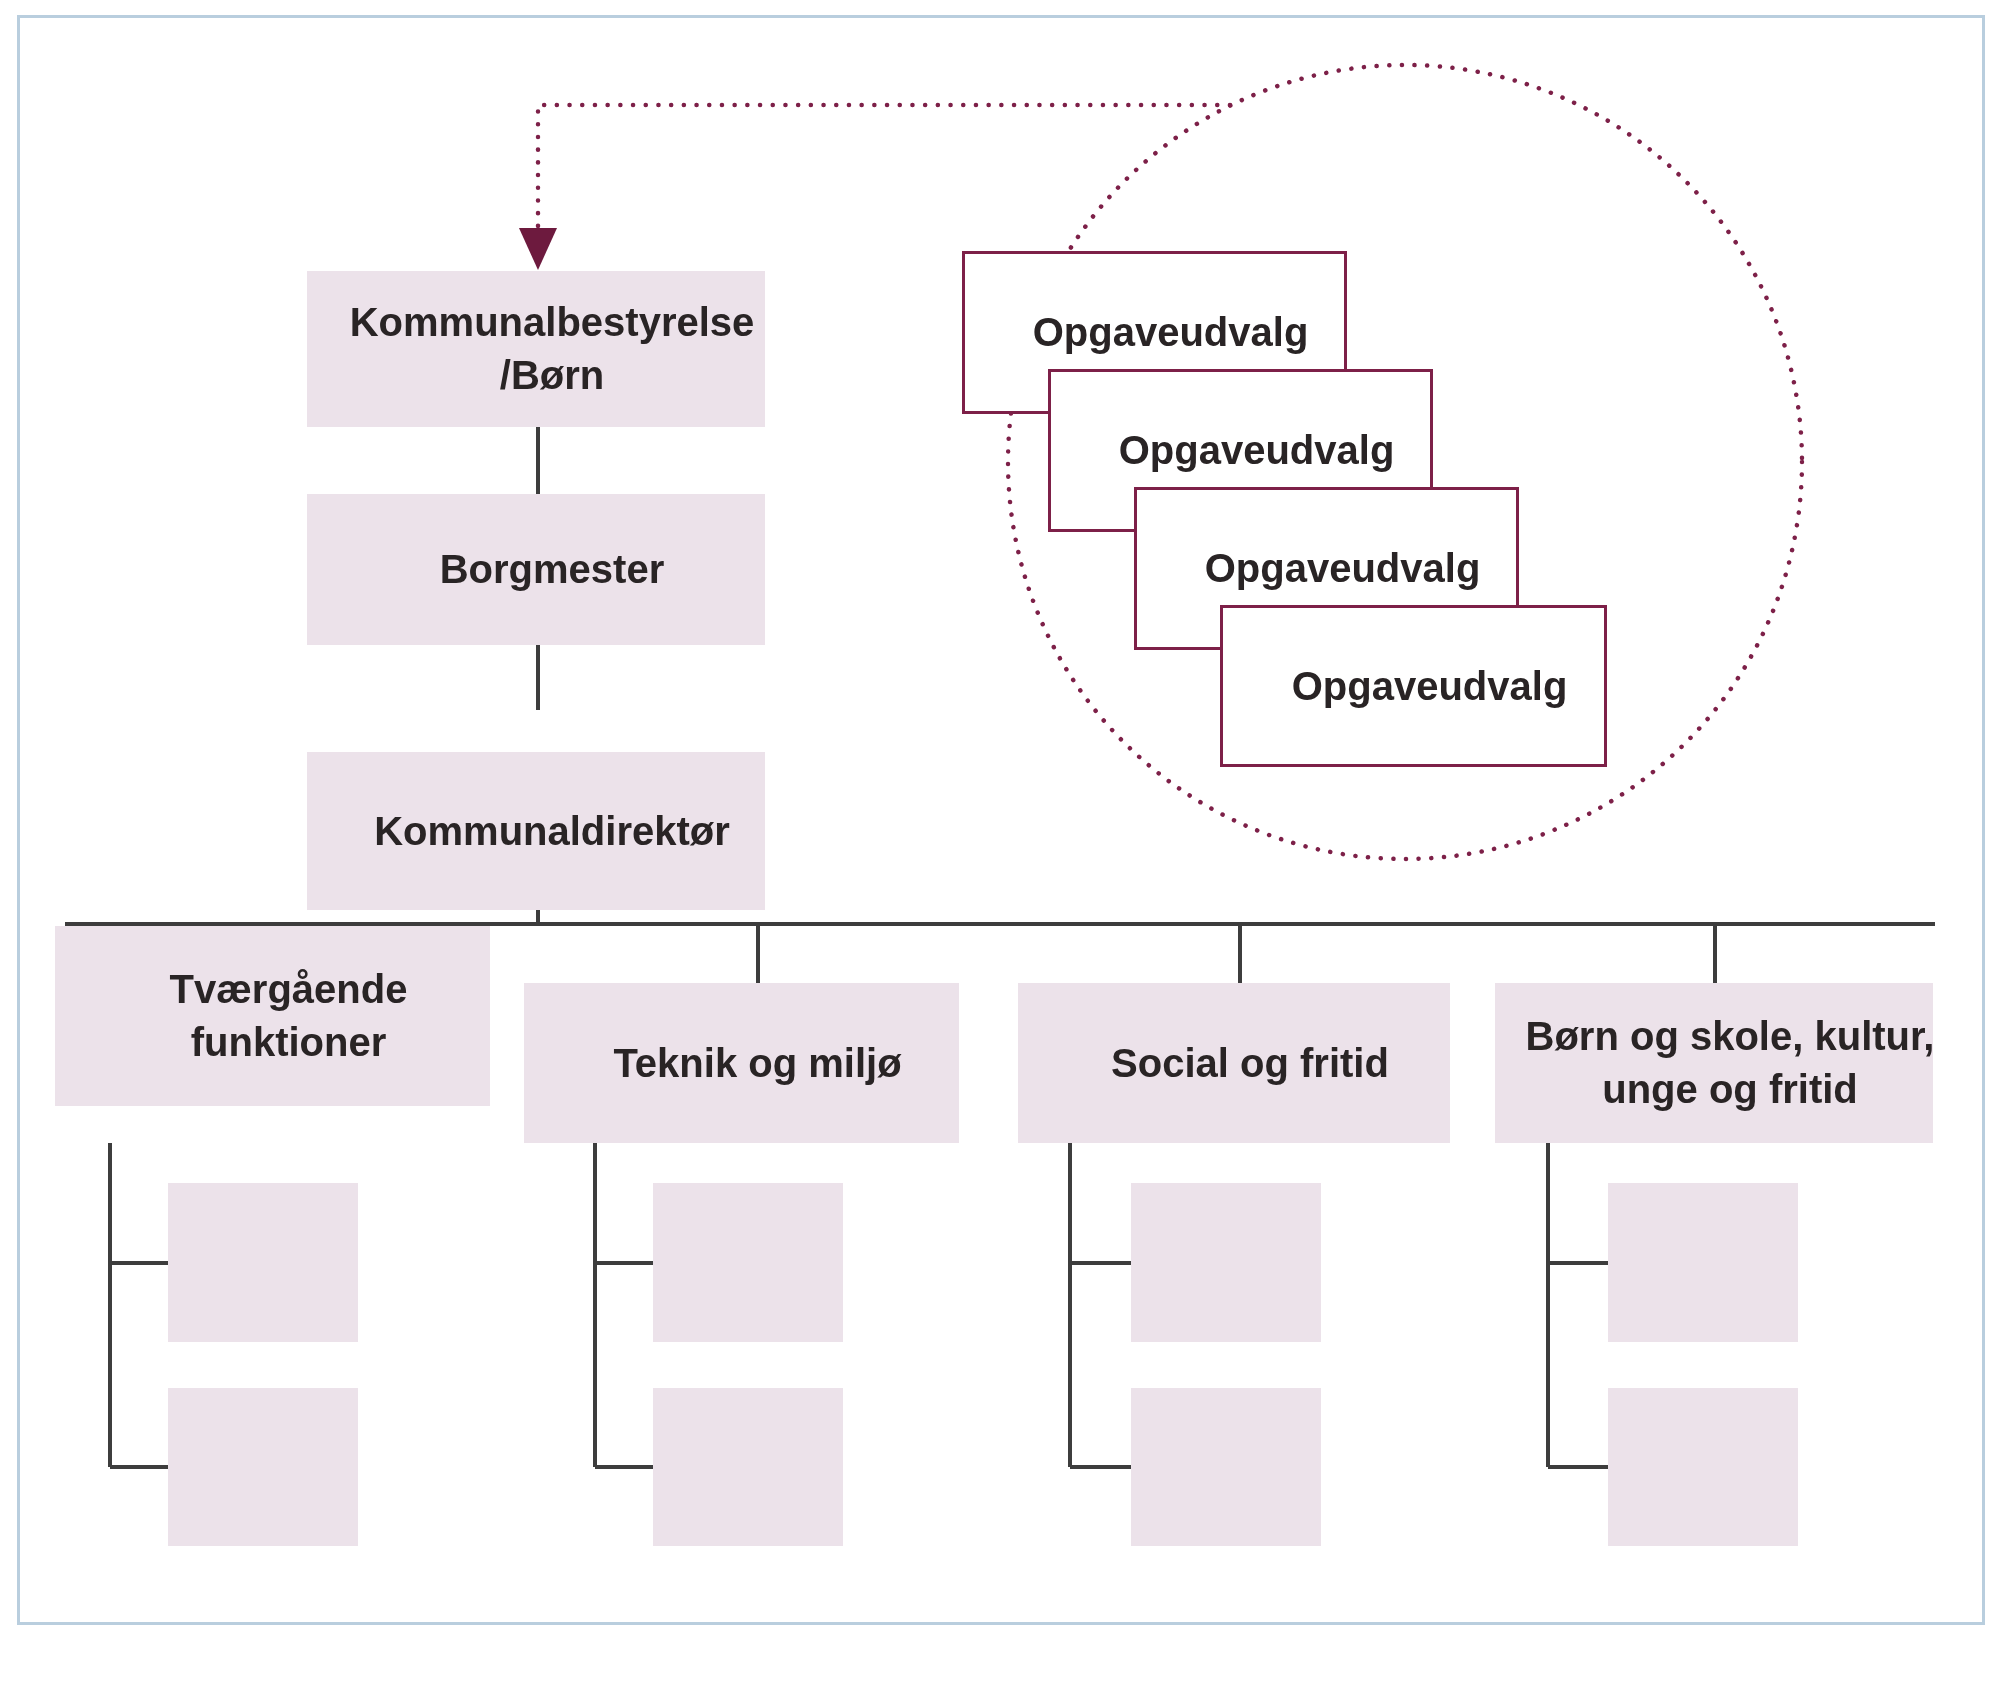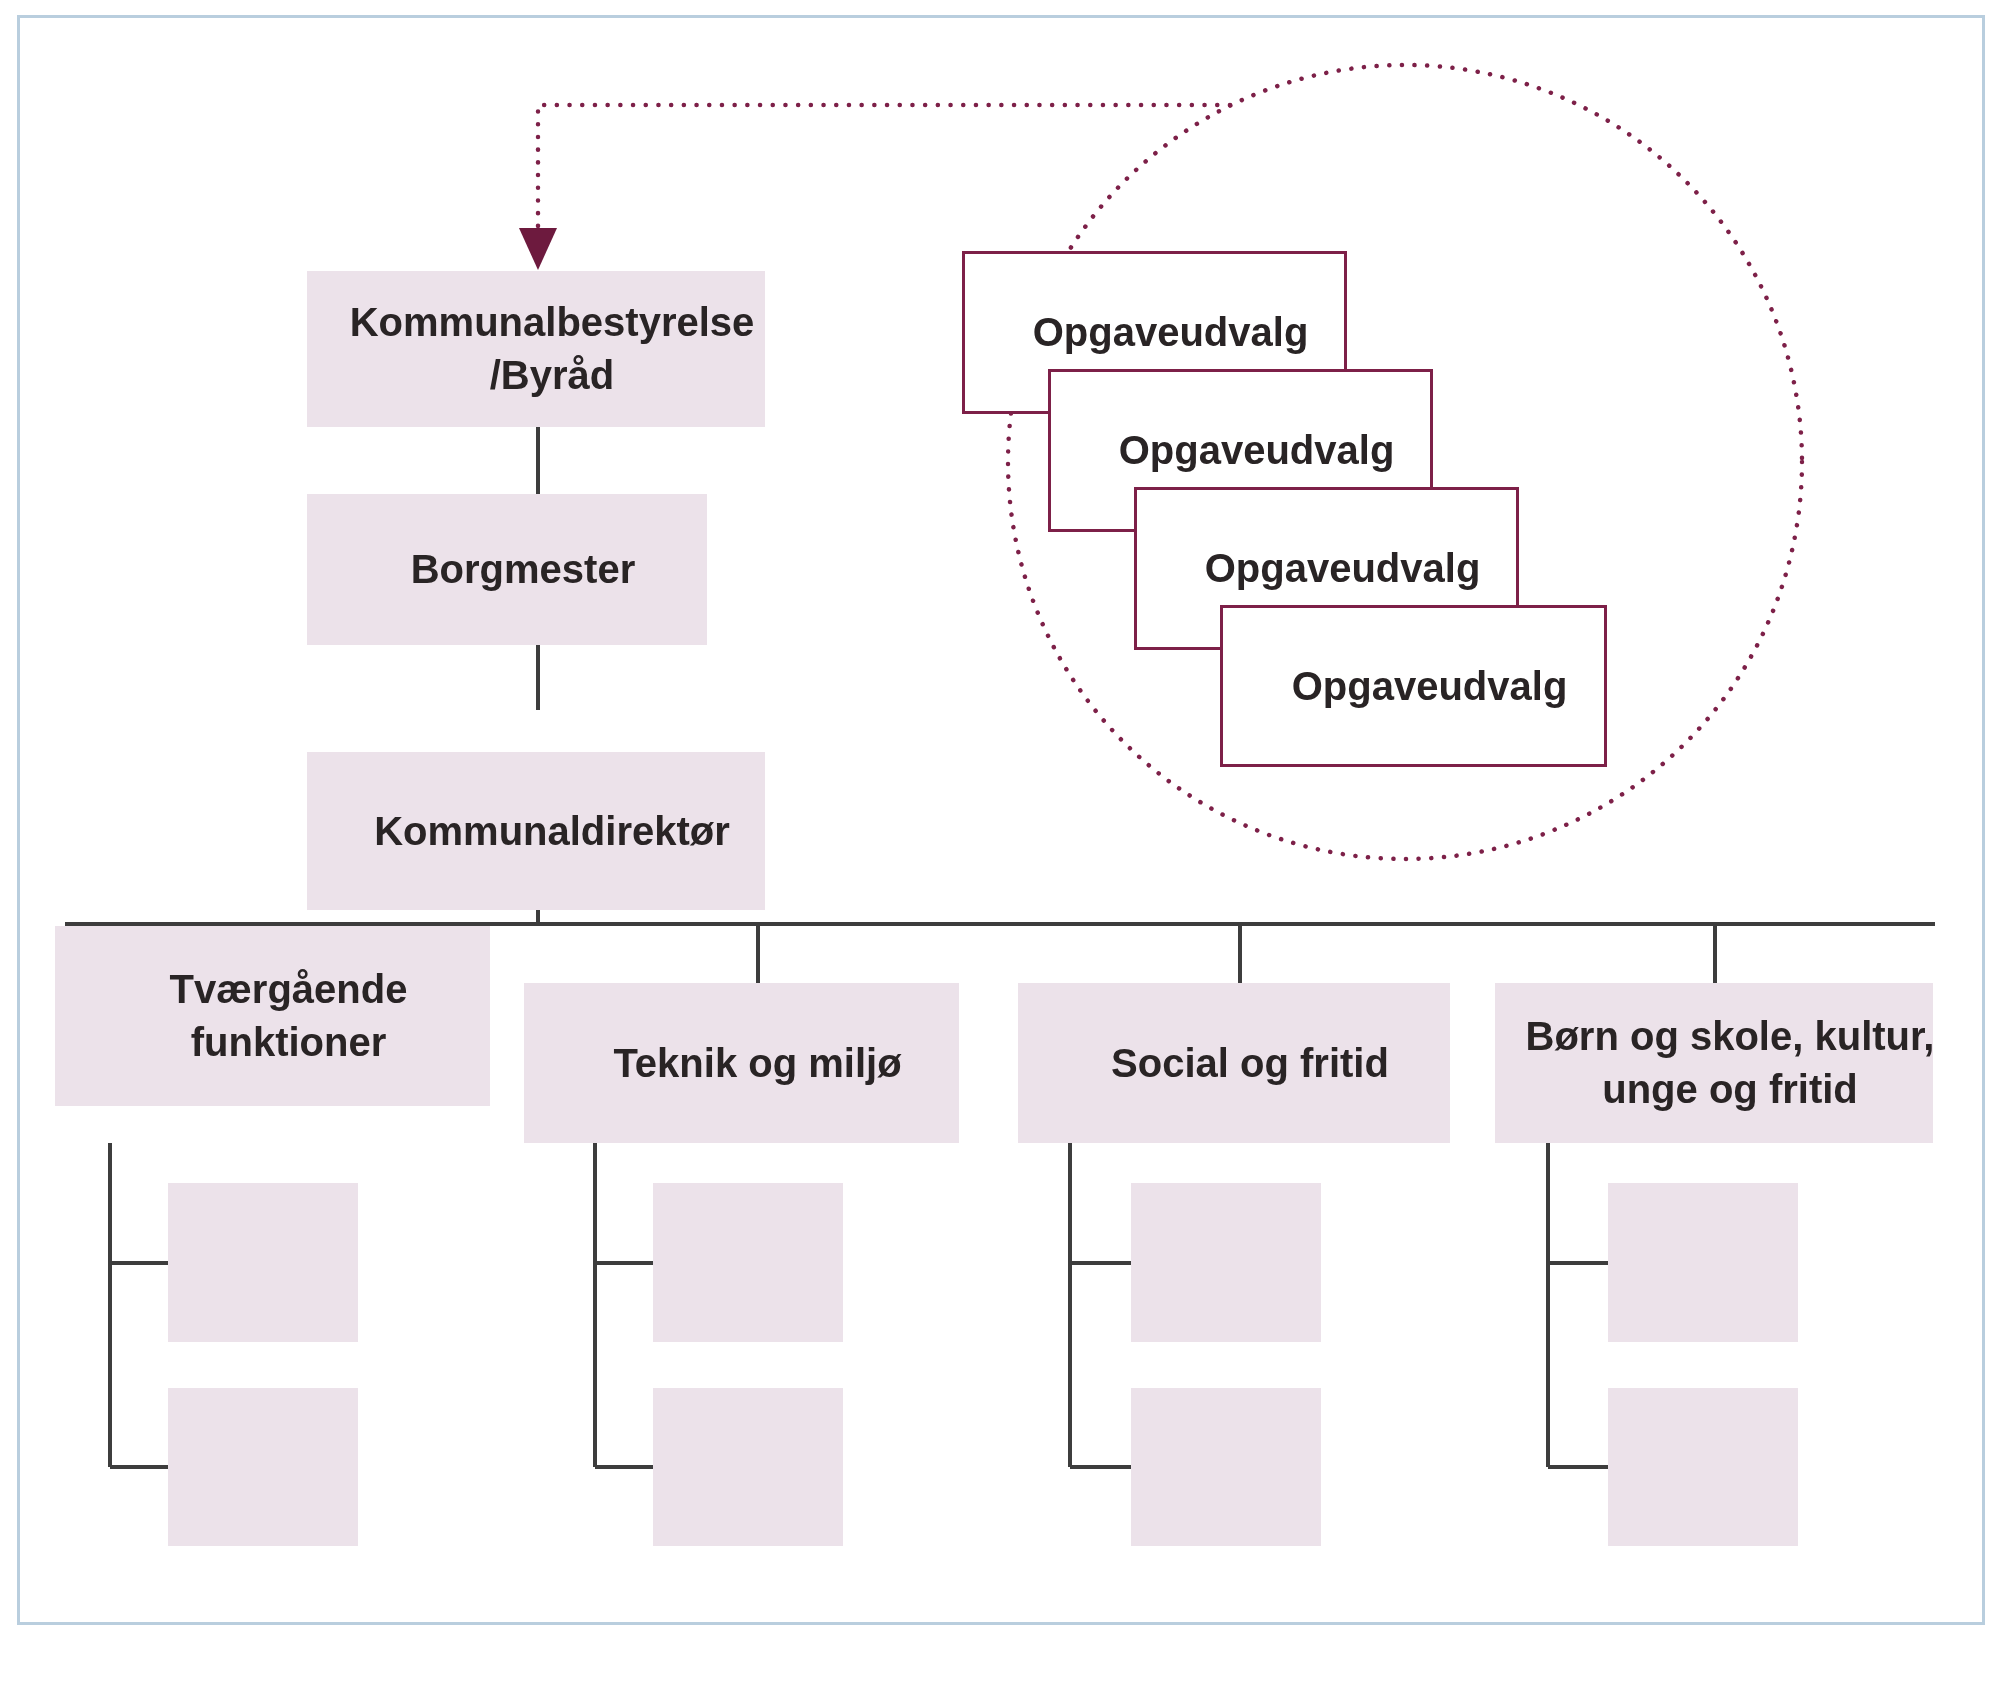--- a/index.html
+++ b/index.html
@@ -73,23 +73,23 @@
 
     <path fill="none" stroke="#3d3d3d" stroke-width="4" d="M595,1143 L595,1467 M595,1263 L653,1263 M595,1467 L653,1467"></path>
 
     <path fill="none" stroke="#3d3d3d" stroke-width="4" d="M1070,1143 L1070,1467 M1070,1263 L1131,1263 M1070,1467 L1131,1467"></path>
 
     <path fill="none" stroke="#3d3d3d" stroke-width="4" d="M1548,1143 L1548,1467 M1548,1263 L1608,1263 M1548,1467 L1608,1467"></path>
   </svg>
 
   <div class="box pink" style="left:307px;top:271px;width:458px;height:156px">
     <span>Kommunalbestyrelse</span>
-    <span>/Byråd</span>
+    <span>/Børn</span>
   </div>
-  <div class="box pink" style="left:307px;top:494px;width:400px;height:151px">
+  <div class="box pink" style="left:307px;top:494px;width:458px;height:151px">
     <span>Borgmester</span>
   </div>
   <div class="box pink" style="left:307px;top:752px;width:458px;height:158px">
     <span>Kommunaldirektør</span>
   </div>
 
   <div class="box committee" style="left:962px;top:251px;width:385px;height:163px">
     <span>Opgaveudvalg</span>
   </div>
   <div class="box committee" style="left:1048px;top:369px;width:385px;height:163px">

